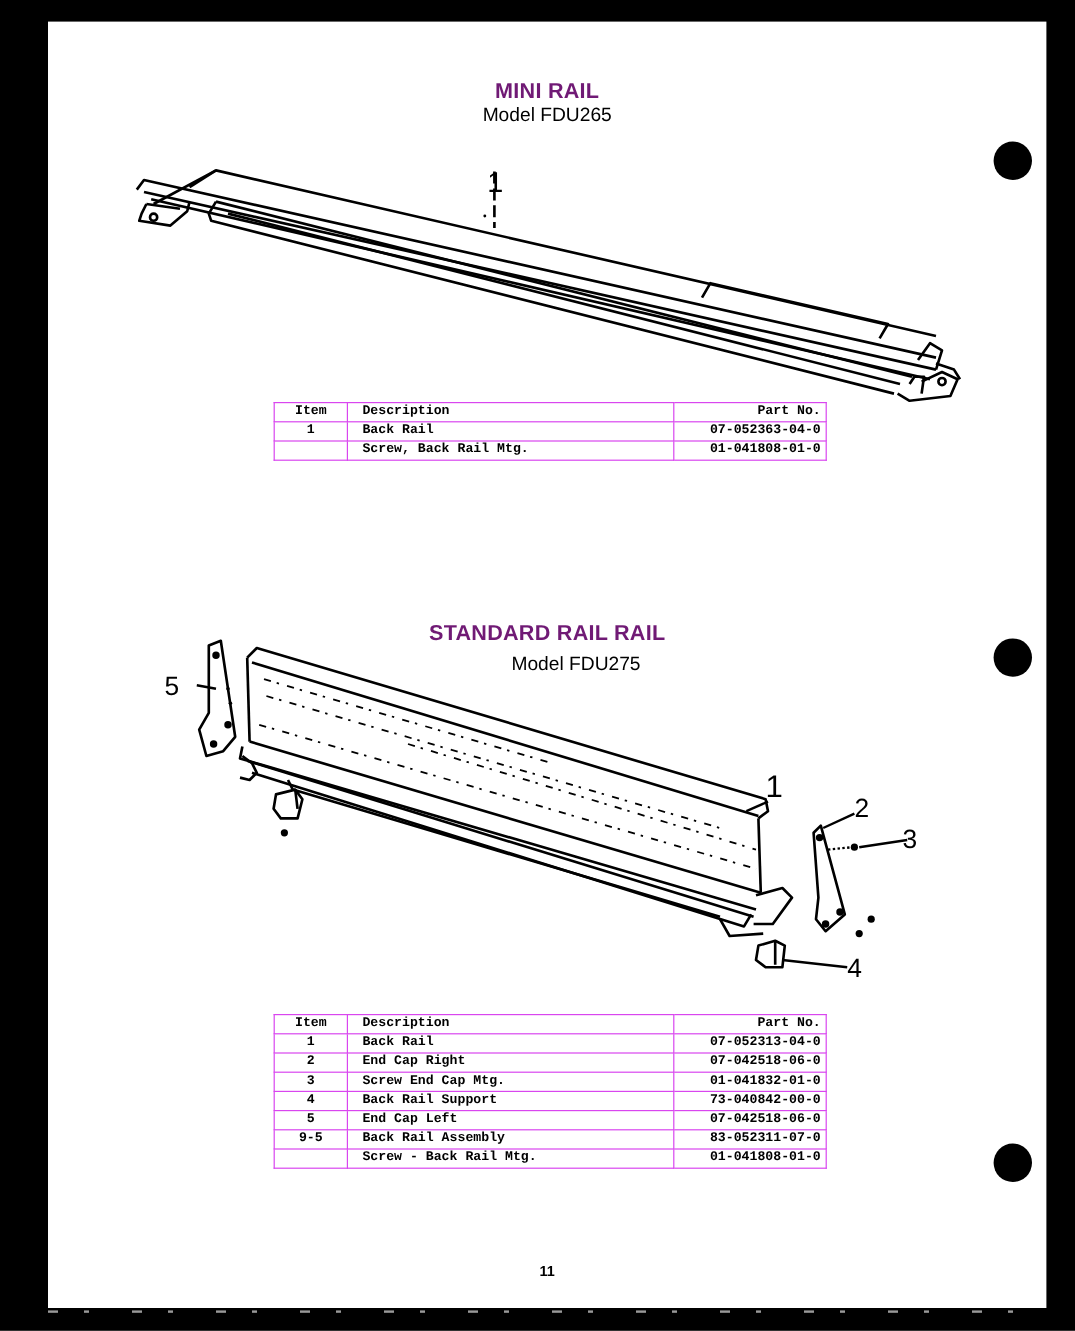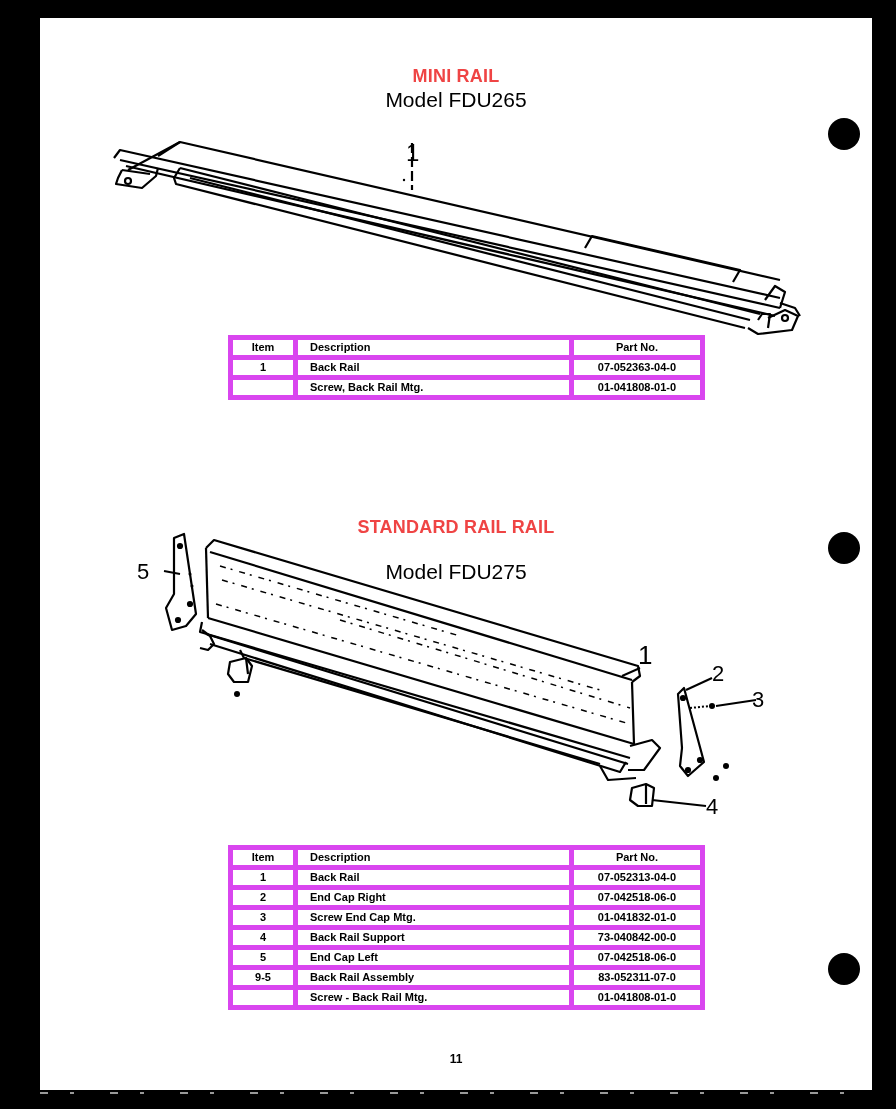--- a/index.html
+++ b/index.html
@@ -19,57 +19,58 @@
     .hole {
       position: absolute;
       width: 32px; height: 32px;
       border-radius: 50%;
       background: #000;
     }
     .title {
       position: absolute;
       left: 0; width: 832px;
       text-align: center;
-      color: #ef4444;
+      color: #701a75;
       font-weight: bold;
       font-size: 18px;
       letter-spacing: 0.2px;
     }
     .subtitle {
       position: absolute;
       left: 0; width: 832px;
       text-align: center;
       color: #000;
-      font-size: 21px;
+      font-size: 16px;
     }
     svg.drawing { position: absolute; left: 0; top: 0; }
     .callout {
       position: absolute;
       font-size: 22px;
       color: #000;
       font-family: "Liberation Sans", sans-serif;
     }
     table.parts {
       position: absolute;
       border-collapse: collapse;
       font-size: 11px;
       font-weight: bold;
       color: #000;
     }
     table.parts th, table.parts td {
-      border: 5px solid #d946ef;
+      border: 1px solid #d946ef;
       padding: 0 4px;
       height: 15px;
       line-height: 15px;
       white-space: nowrap;
+      font-family: Liberation Mono, monospace;
     }
     table.parts th { font-weight: 900; }
     .c-item { width: 52px; text-align: center; }
     .c-desc { width: 255px; text-align: left; padding-left: 12px !important; margin-left: 18px; }
-    .c-part { width: 118px; text-align: center; }
+    .c-part { width: 118px; text-align: right; }
     .pagenum {
       position: absolute;
       left: 0; width: 832px;
       text-align: center;
       top: 1034px;
       font-size: 12px; font-weight: bold;
     }
     .scanline {
       position: absolute; left: 40px; top: 1092px;
       width: 840px; height: 2px;
@@ -137,21 +138,21 @@
       </tr>
       <tr>
         <td class="c-item"></td>
         <td class="c-desc">Screw, Back Rail Mtg.</td>
         <td class="c-part">01-041808-01-0</td>
       </tr>
     </tbody>
   </table>
 
   <div class="title" style="top:499px;">STANDARD RAIL RAIL</div>
-  <div class="subtitle" style="top:542px;">Model FDU275</div>
+  <div class="subtitle" style="top:527px;margin-left:24px;">Model FDU275</div>
 
   <svg class="drawing" width="832" height="820" viewBox="0 0 832 820" style="top:0;">
     <g fill="none" stroke="#000" stroke-width="2.2" stroke-linejoin="round">
 
       <polygon points="134,520 144,516 156,596 146,608 132,612 126,590 134,576"></polygon>
       <circle cx="140" cy="528" r="2" fill="#000"></circle>
       <circle cx="150" cy="586" r="2" fill="#000"></circle>
       <circle cx="138" cy="602" r="2" fill="#000"></circle>
 
       <polyline points="166,530 174,522 598,648 600,658 592,664"></polyline>

